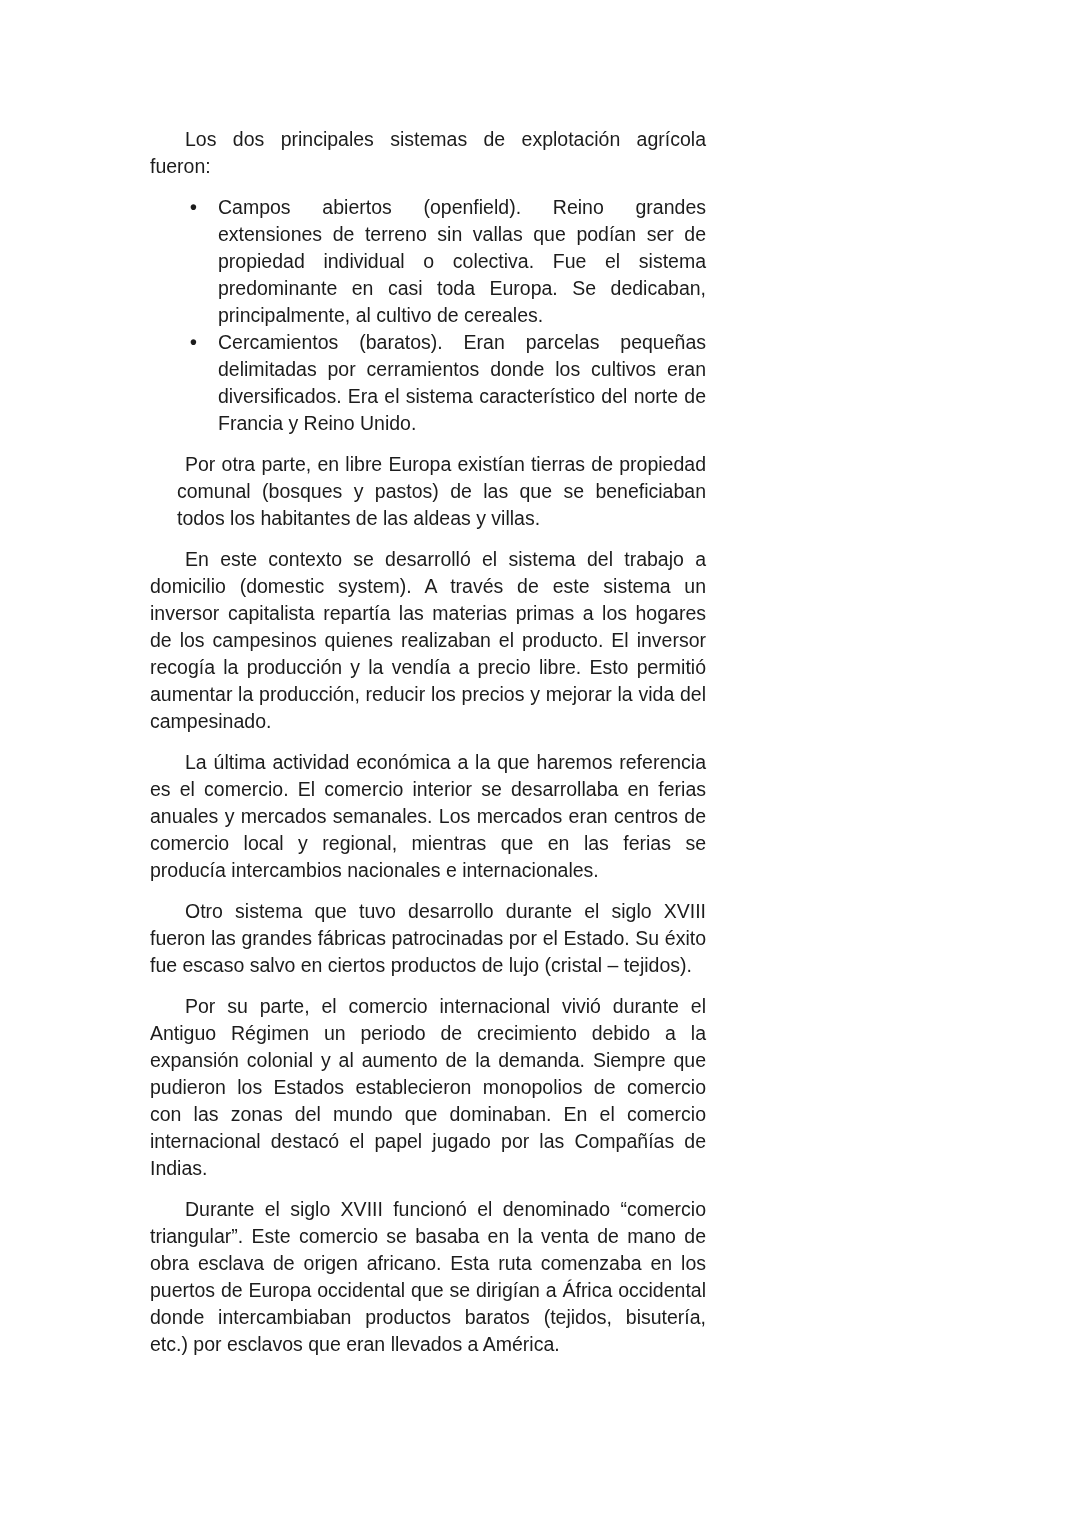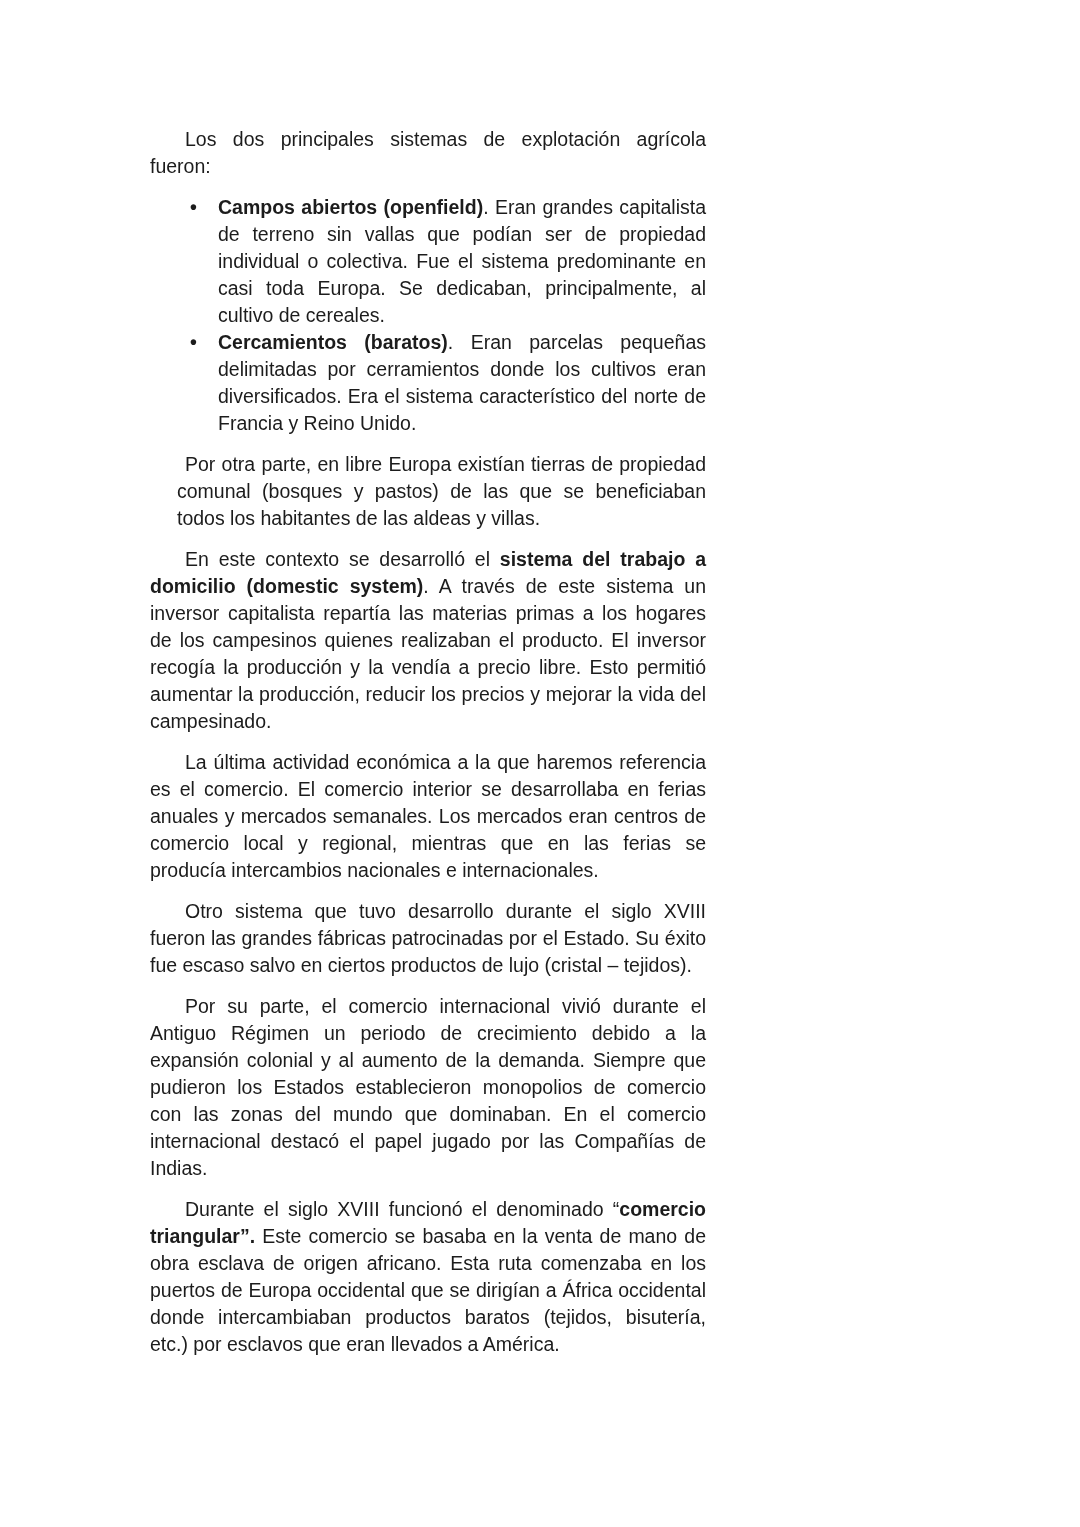--- a/index.html
+++ b/index.html
@@ -37,31 +37,31 @@
   .bullet-item {
     position: relative;
     padding-left: 68px;
   }
   .bullet-marker {
     position: absolute;
     left: 40px;
     top: 0;
     font-weight: bold;
   }
-  b { font-weight: bold; }
+  b { font-weight: normal; }
 </style>
 </head>
 <body>
 
 <div class="page">
 
   <p class="para indent-first"><span>Los dos principales sistemas de explotación agrícola fueron:</span></p>
 
   <div class="bullet-list">
-    <div class="bullet-item"><span class="bullet-marker">•</span><b>Campos abiertos (openfield)</b><span>. Eran grandes capitalista de terreno sin vallas que podían ser de propiedad individual o colectiva. Fue el sistema predominante en casi toda Europa. Se dedicaban, principalmente, al cultivo de cereales.</span></div>
+    <div class="bullet-item"><span class="bullet-marker">•</span><b>Campos abiertos (openfield)</b><span>. Reino grandes extensiones de terreno sin vallas que podían ser de propiedad individual o colectiva. Fue el sistema predominante en casi toda Europa. Se dedicaban, principalmente, al cultivo de cereales.</span></div>
     <div class="bullet-item"><span class="bullet-marker">•</span><b>Cercamientos (baratos)</b><span>. Eran parcelas pequeñas delimitadas por cerramientos donde los cultivos eran diversificados. Era el sistema característico del norte de Francia y Reino Unido.</span></div>
   </div>
 
   <p class="para block-indent"><span>Por otra parte, en libre Europa existían tierras de propiedad comunal (bosques y pastos) de las que se beneficiaban todos los habitantes de las aldeas y villas.</span></p>
 
 
 
   <p class="para indent-first"><span>En este contexto se desarrolló el </span><b>sistema del trabajo a domicilio (domestic system)</b><span>. A través de este sistema un inversor capitalista repartía las materias primas a los hogares de los campesinos quienes realizaban el producto. El inversor recogía la producción y la vendía a precio libre. Esto permitió aumentar la producción, reducir los precios y mejorar la vida del campesinado.</span></p>
 
   <p class="para indent-first"><span>La última actividad económica a la que haremos referencia es el comercio. El comercio interior se desarrollaba en ferias anuales y mercados semanales. Los mercados eran centros de comercio local y regional, mientras que en las ferias se producía intercambios nacionales e internacionales.</span></p>

